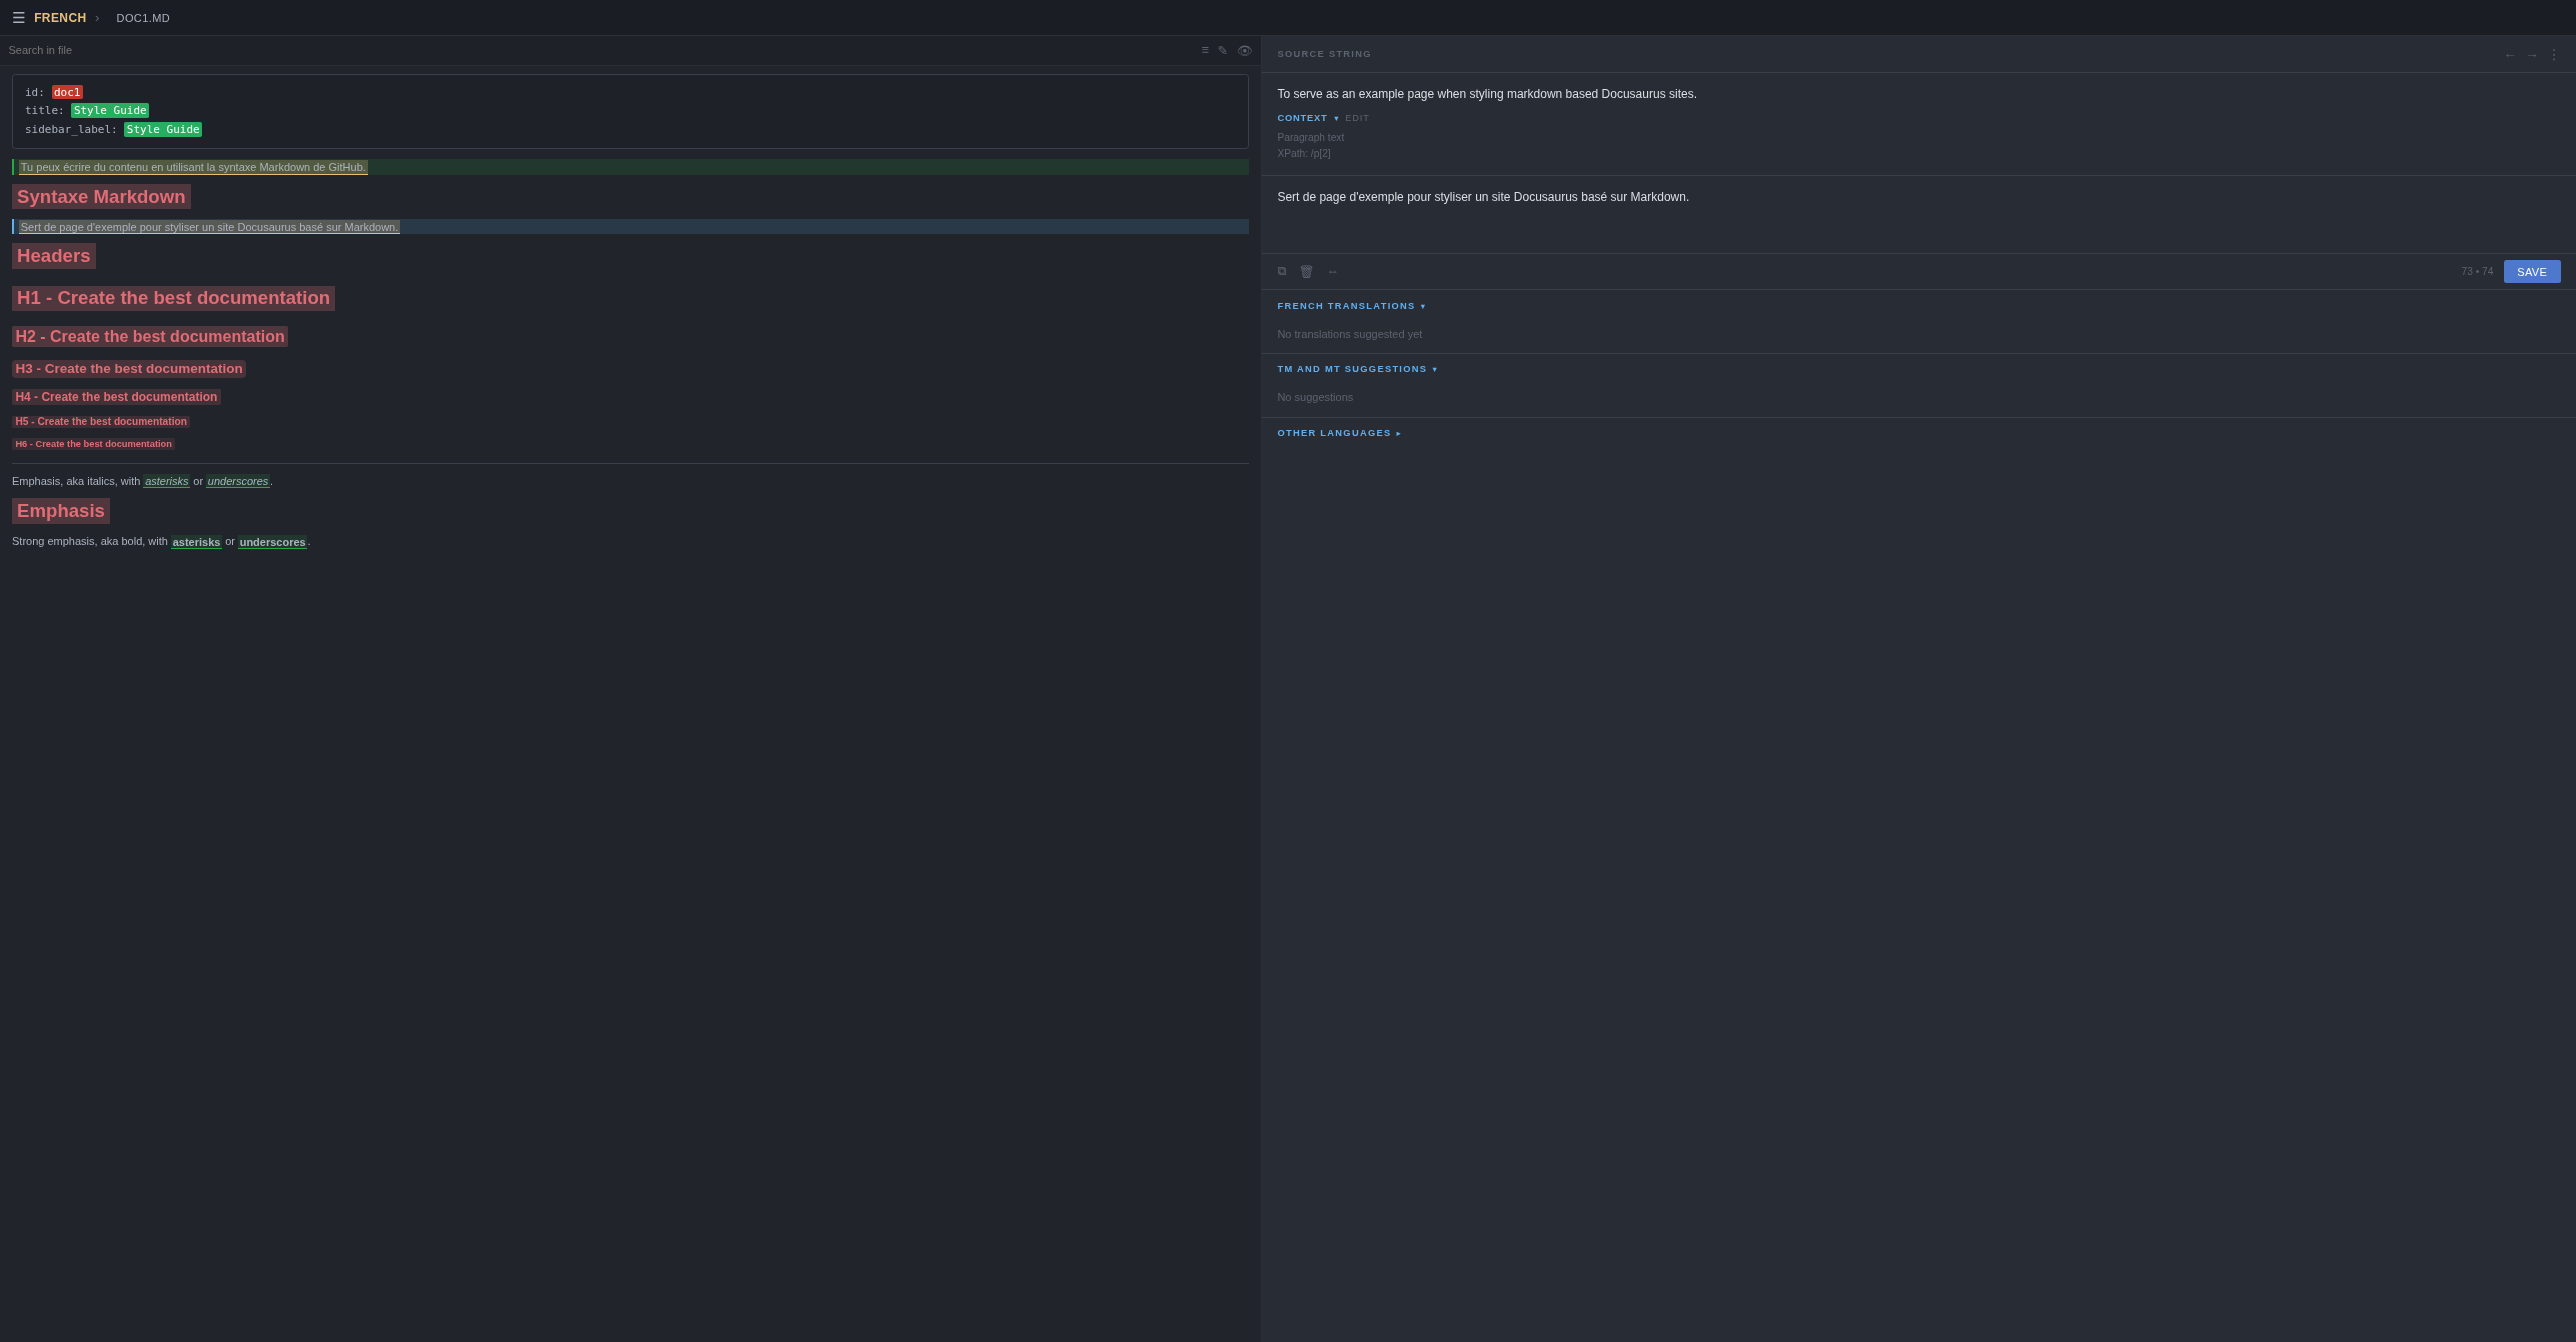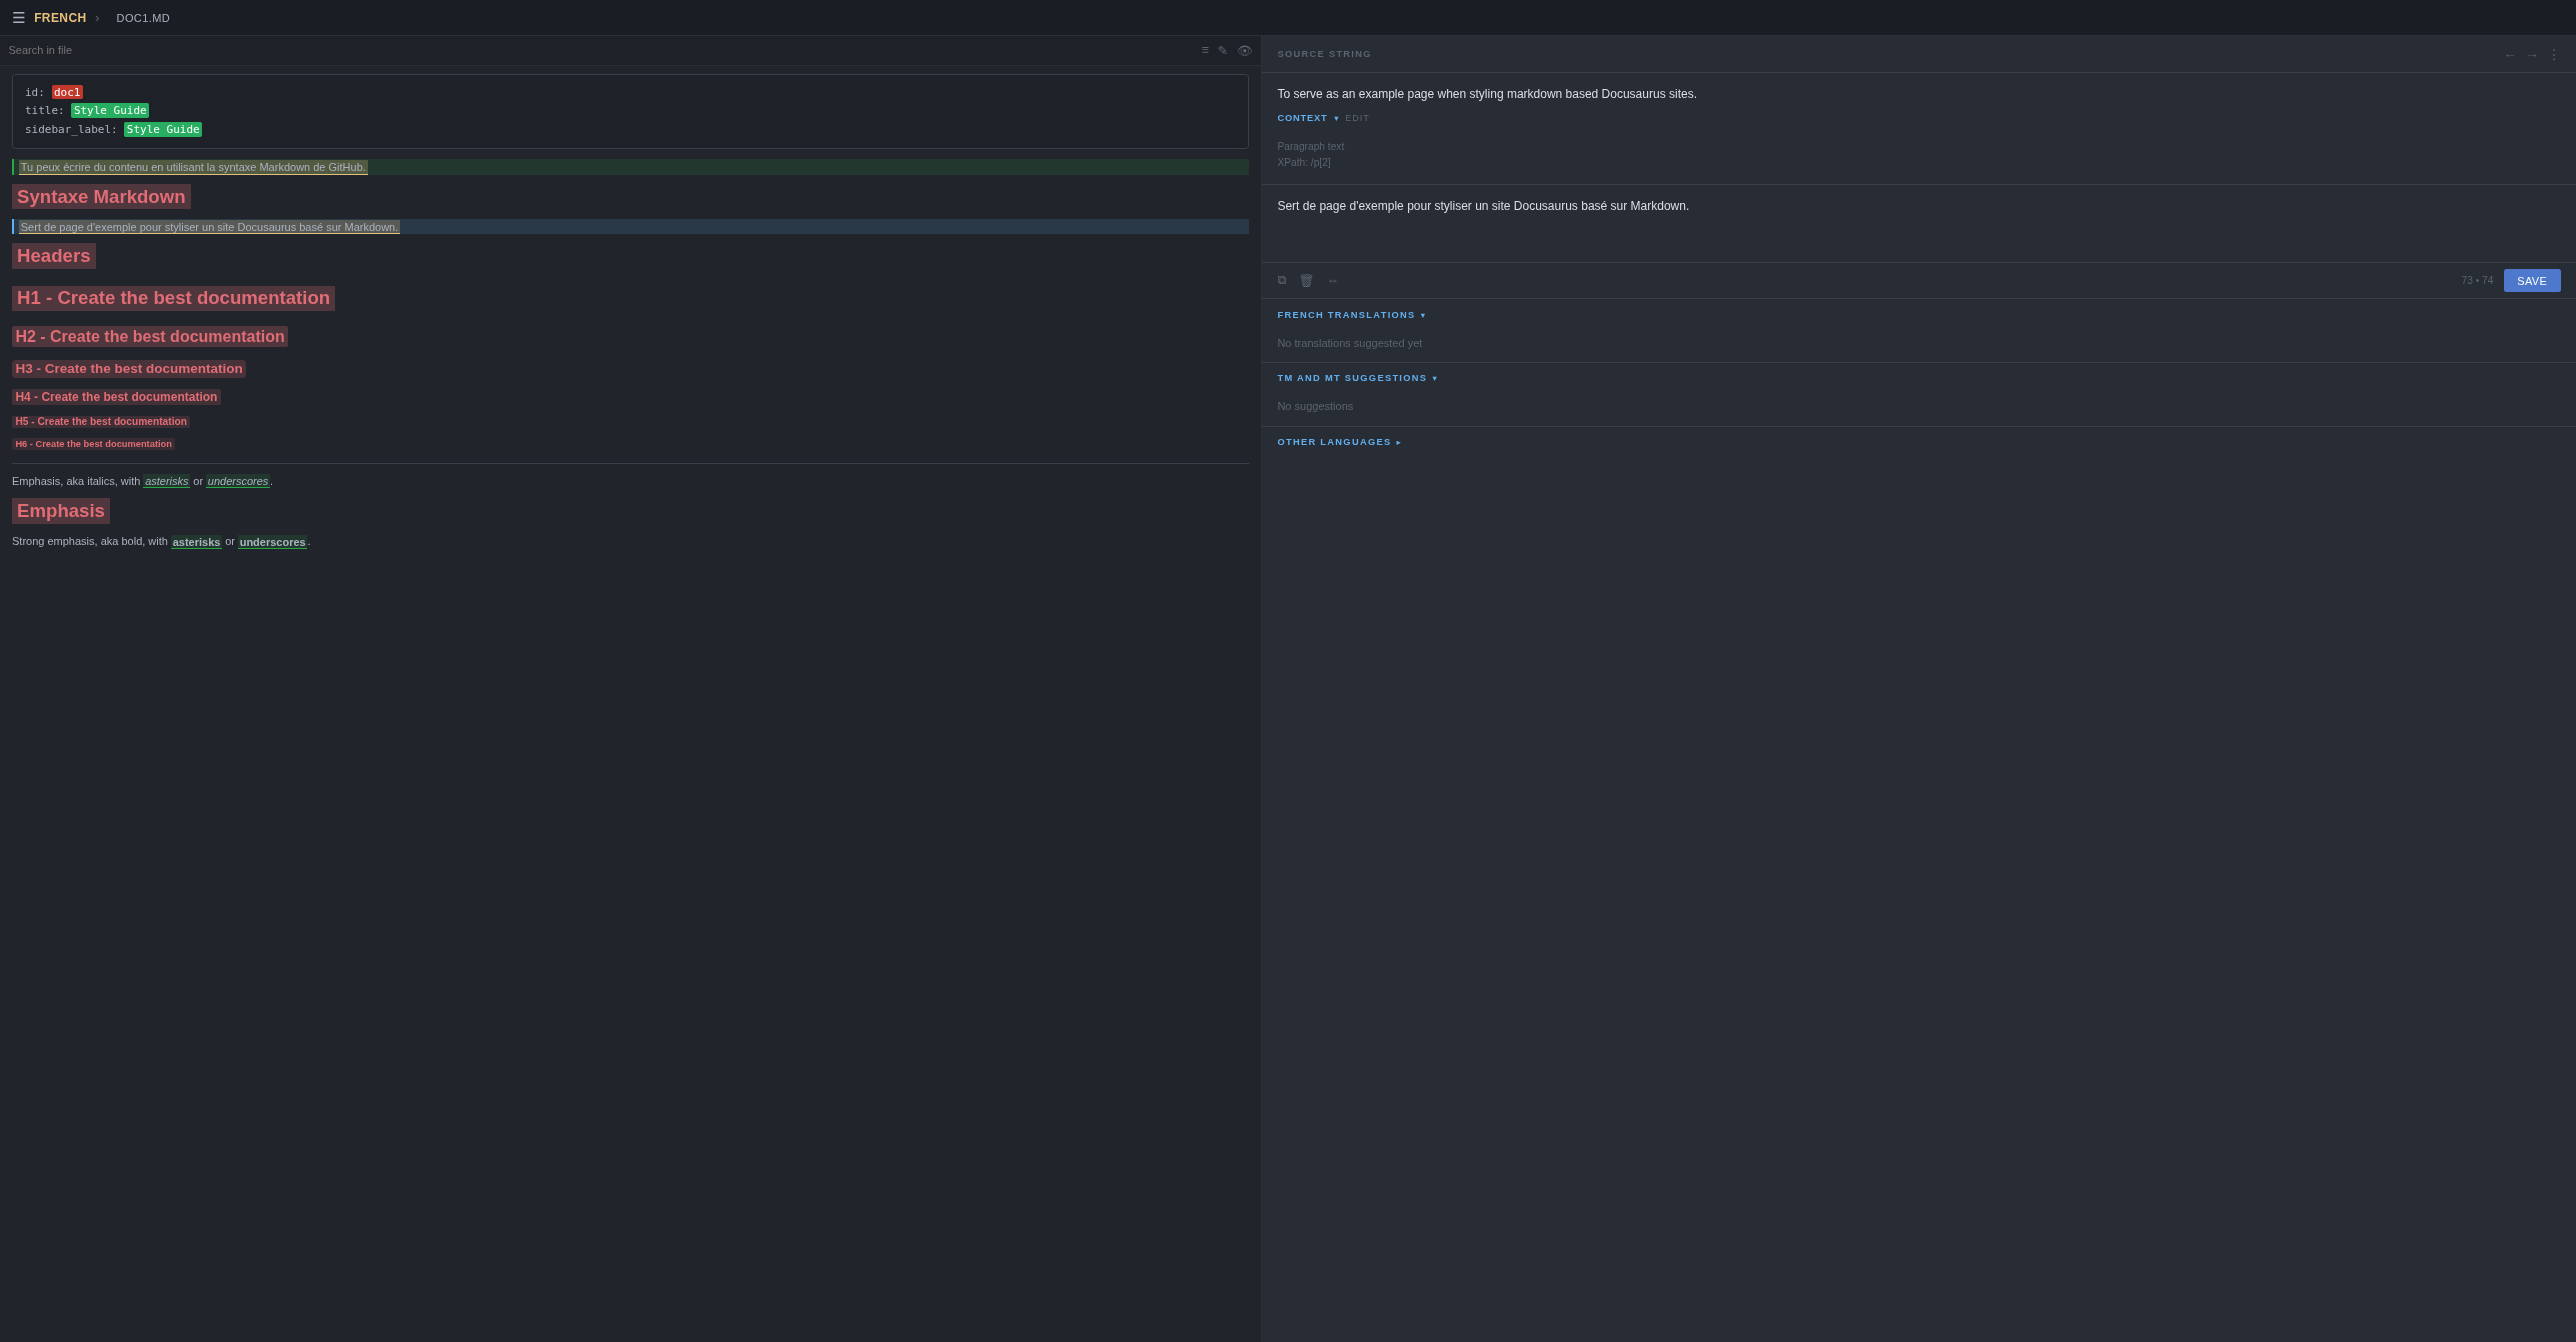--- a/index.html
+++ b/index.html
@@ -202,21 +202,21 @@
       font-size: 12px;
       line-height: 1.6;
       margin-bottom: 8.5px;
     }
 
     
     .context-row {
       display: flex;
       align-items: center;
       gap: 6.8px;
-      margin-bottom: 16px;
+      margin-bottom: 7px;
     }
     .context-label {
       color: #61afef;
       font-size: 9.3px;
       letter-spacing: 0.8px;
       font-weight: 600;
     }
     .context-chevron { color: #61afef; font-size: 8.5px; }
     .edit-label {
       color: #5c6370;

